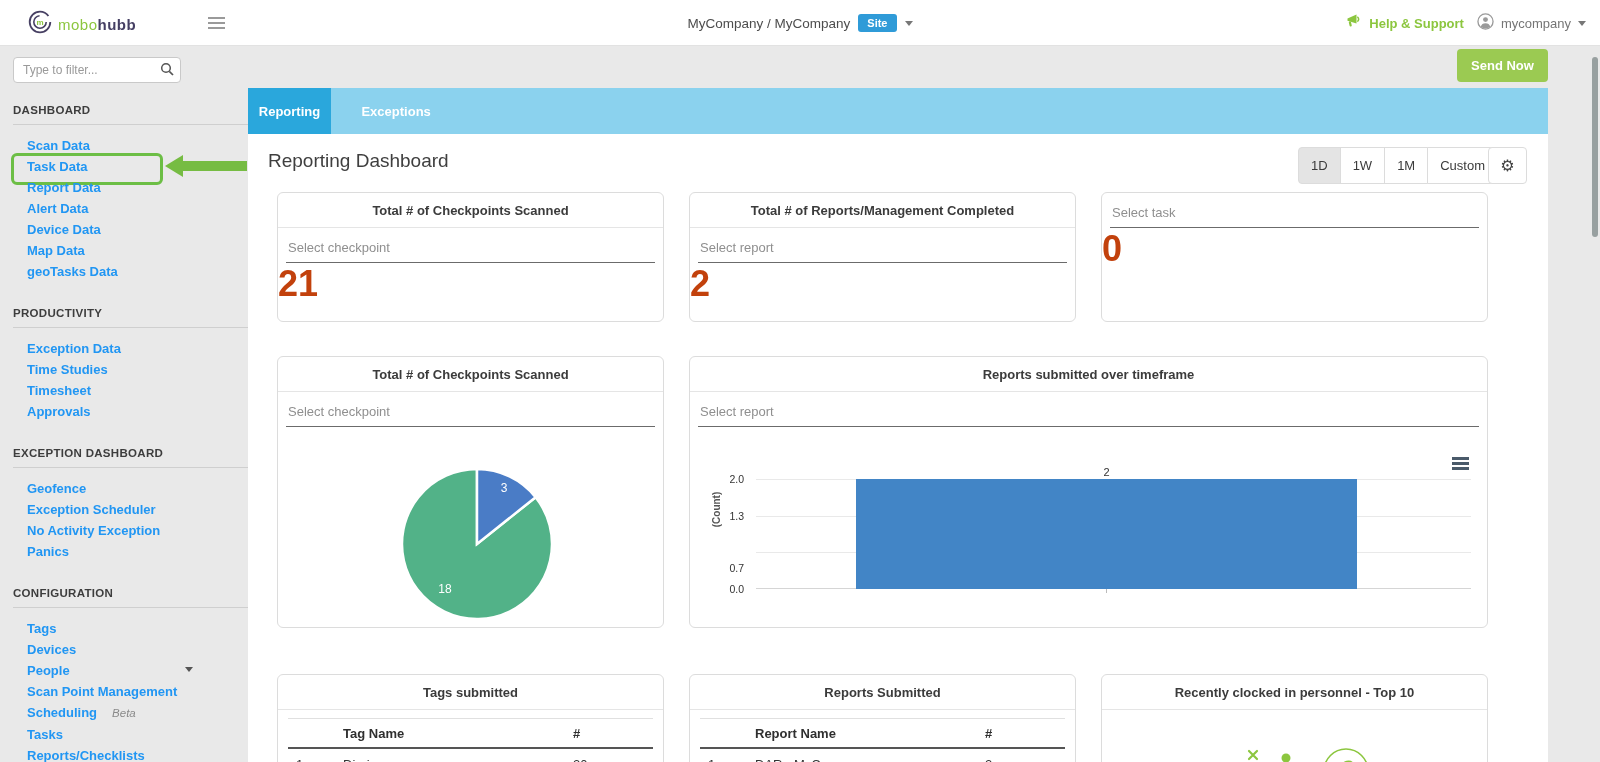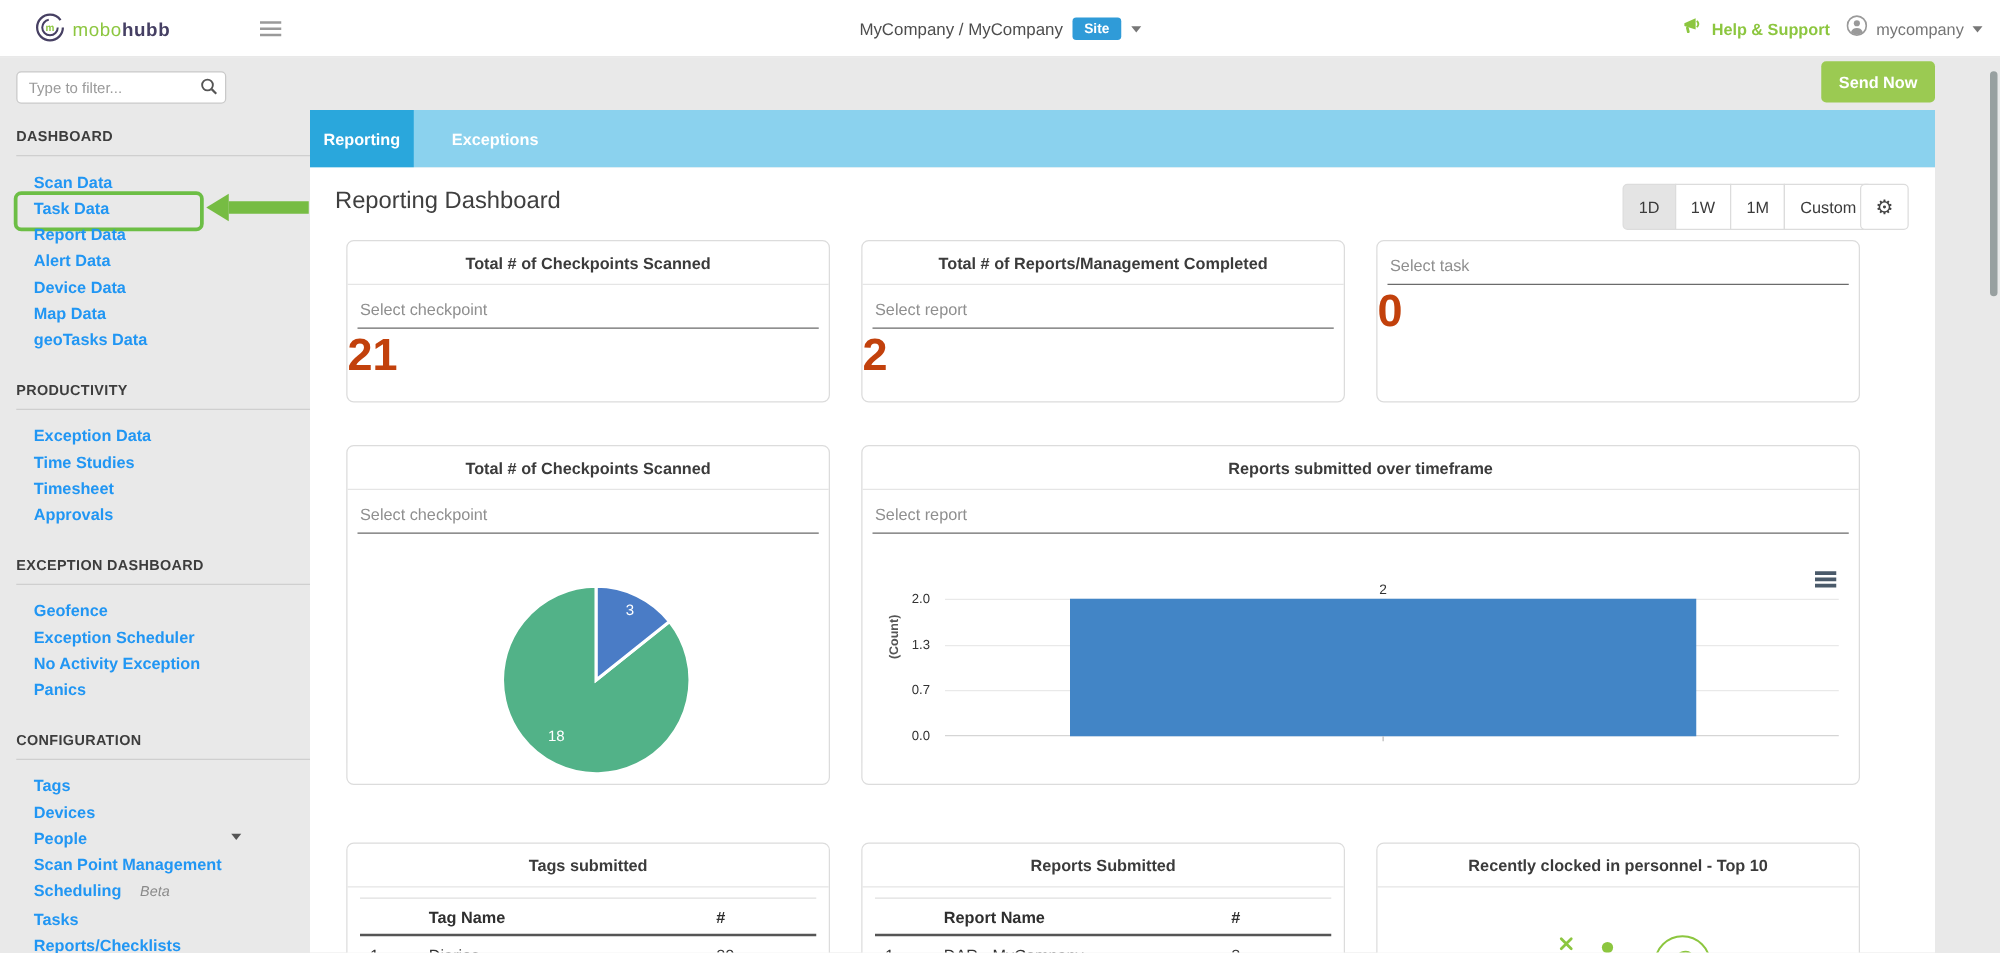--- a/index.html
+++ b/index.html
@@ -238,21 +238,21 @@
     <div class="card-h">Reports submitted over timeframe</div>
     <div class="sel">Select report</div>
     <div class="chart-menu">
         <i></i>
         <i></i>
         <i></i>
       </div>
     <div class="ylab">(Count)</div>
     <div class="ytick" style="top:116px;">2.0</div>
     <div class="ytick" style="top:153px;">1.3</div>
-    <div class="ytick" style="top:189px;">0.7</div>
+    <div class="ytick" style="top:205px;">0.7</div>
     <div class="ytick" style="top:226px;">0.0</div>
     <div class="plot">
       <div class="gl" style="top:0;"></div>
       <div class="gl" style="top:36.7px;"></div>
       <div class="gl" style="top:73.3px;"></div>
       <div class="gl axis" style="top:109px;"></div>
       <div class="bar" style="background-color: rgb(66, 133, 198);"></div>
       <div class="bar-label">2</div>
       <div class="xtickmark"></div>
     </div>

